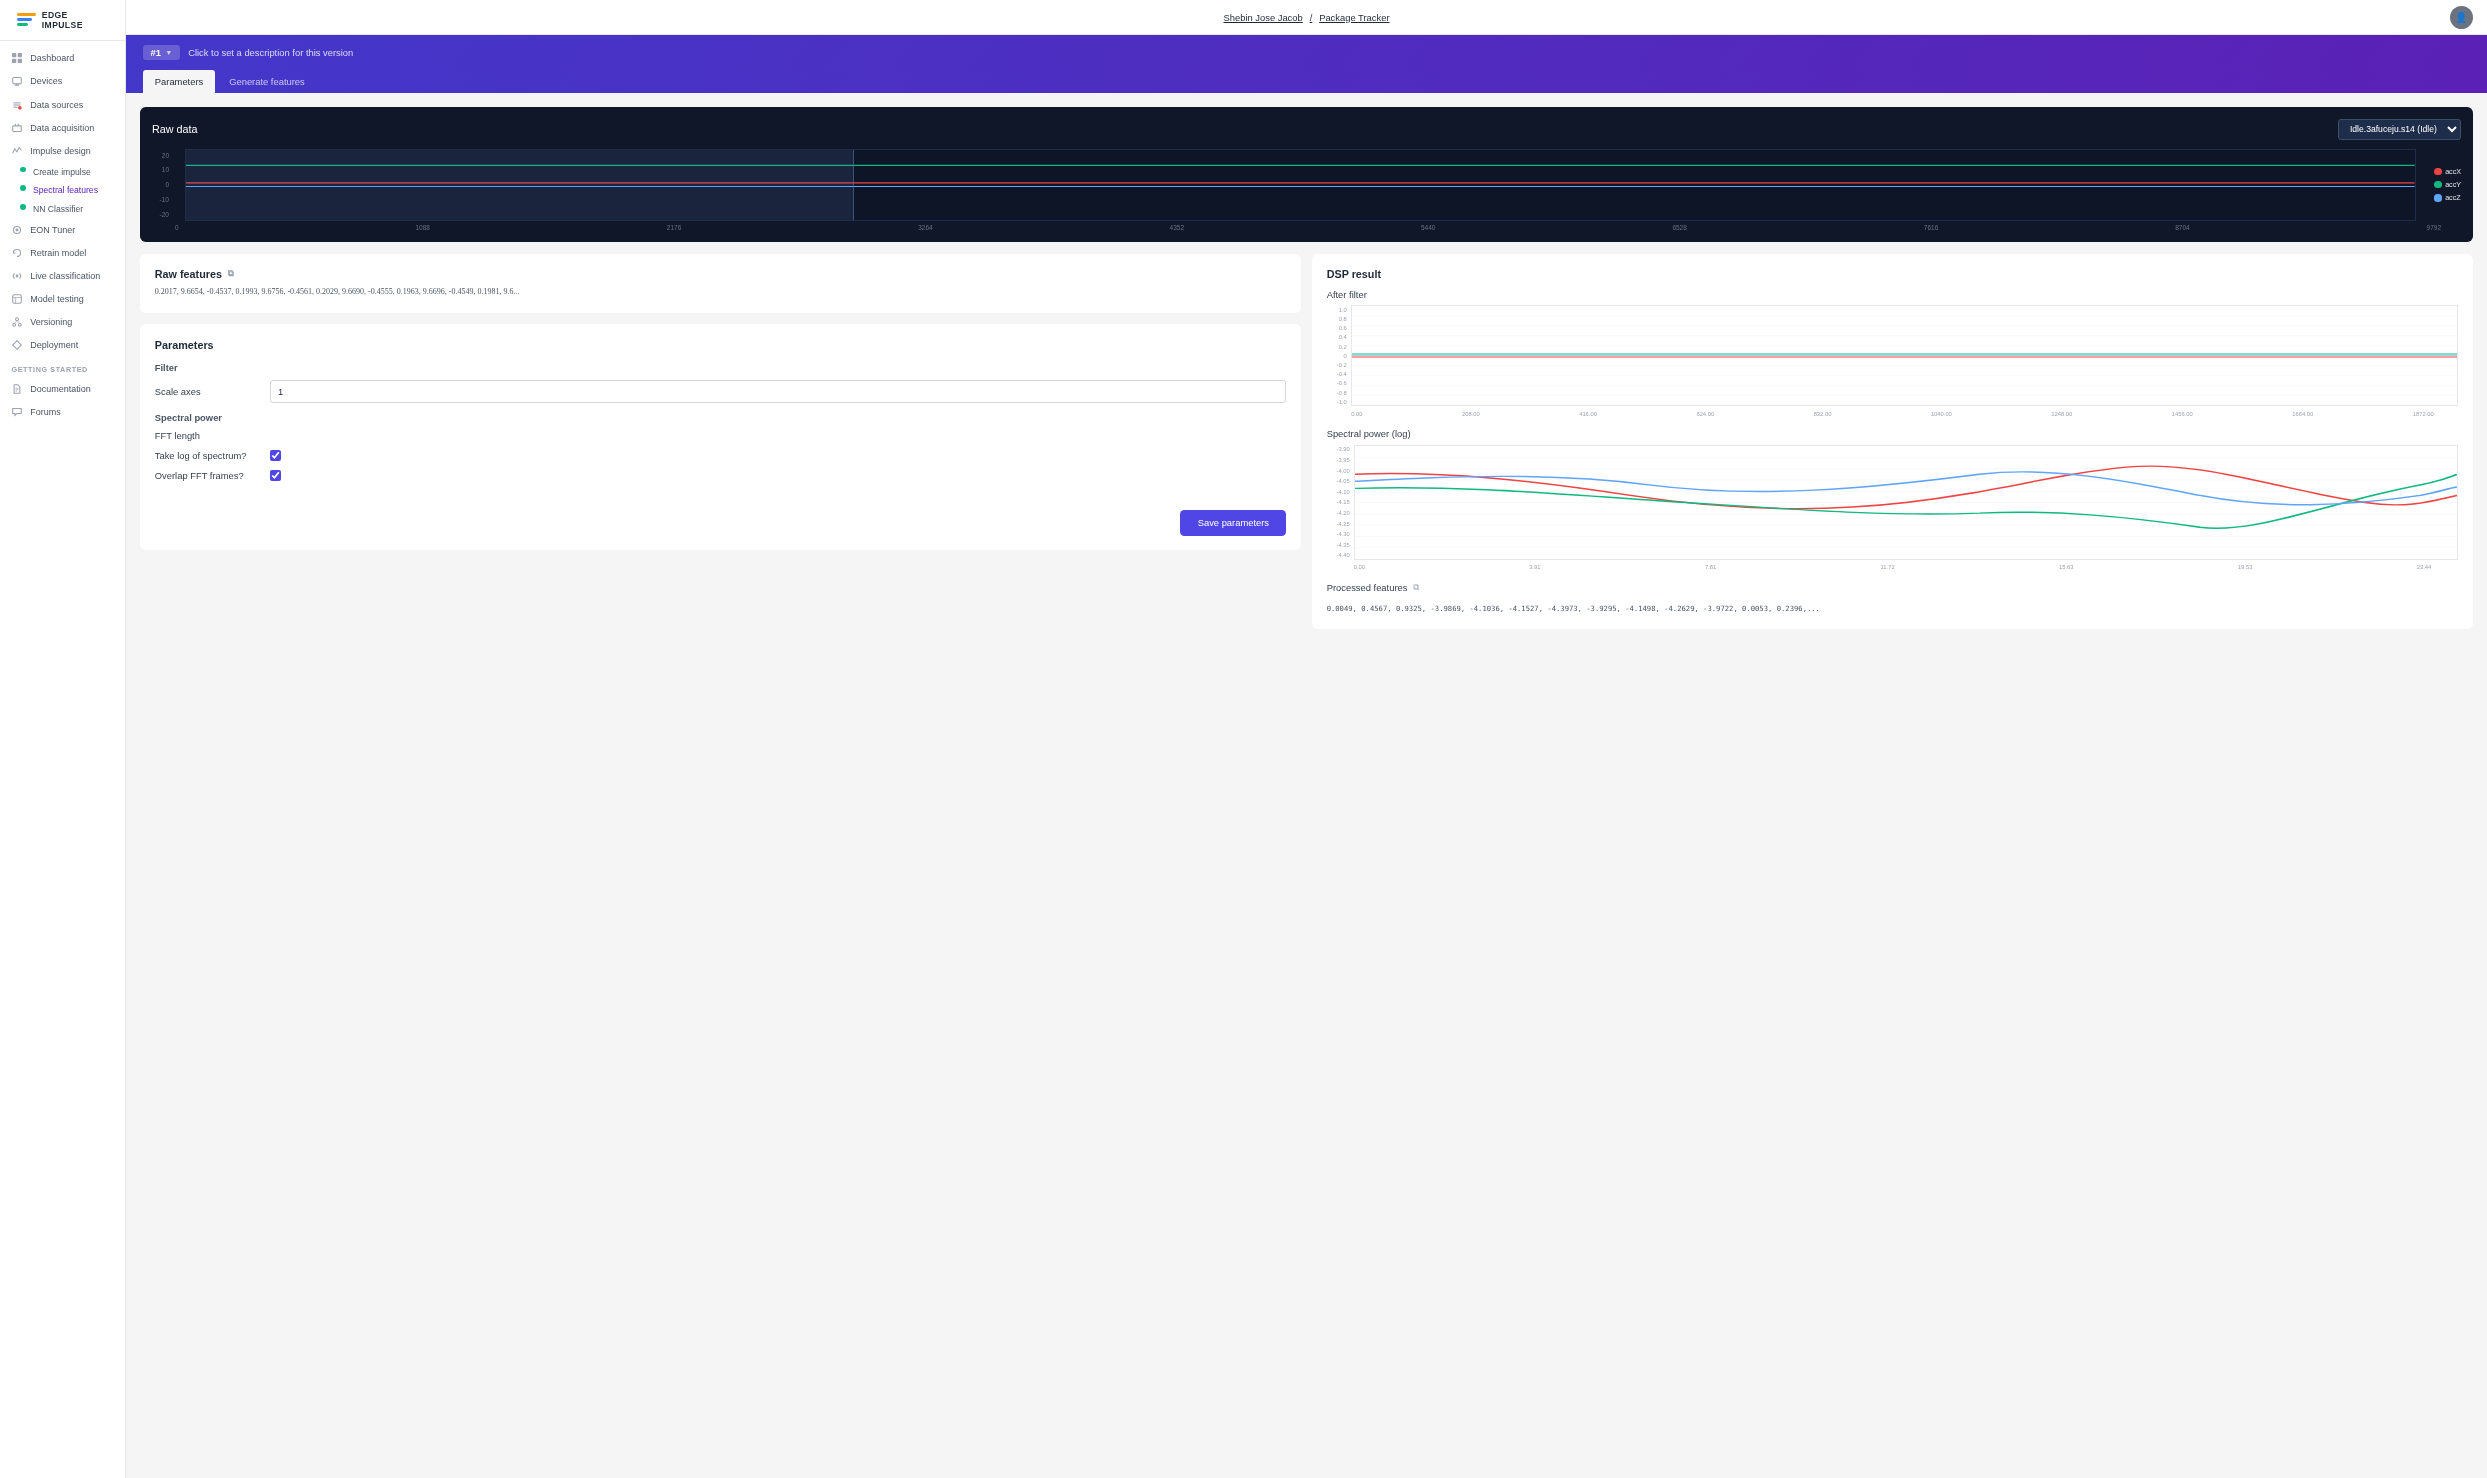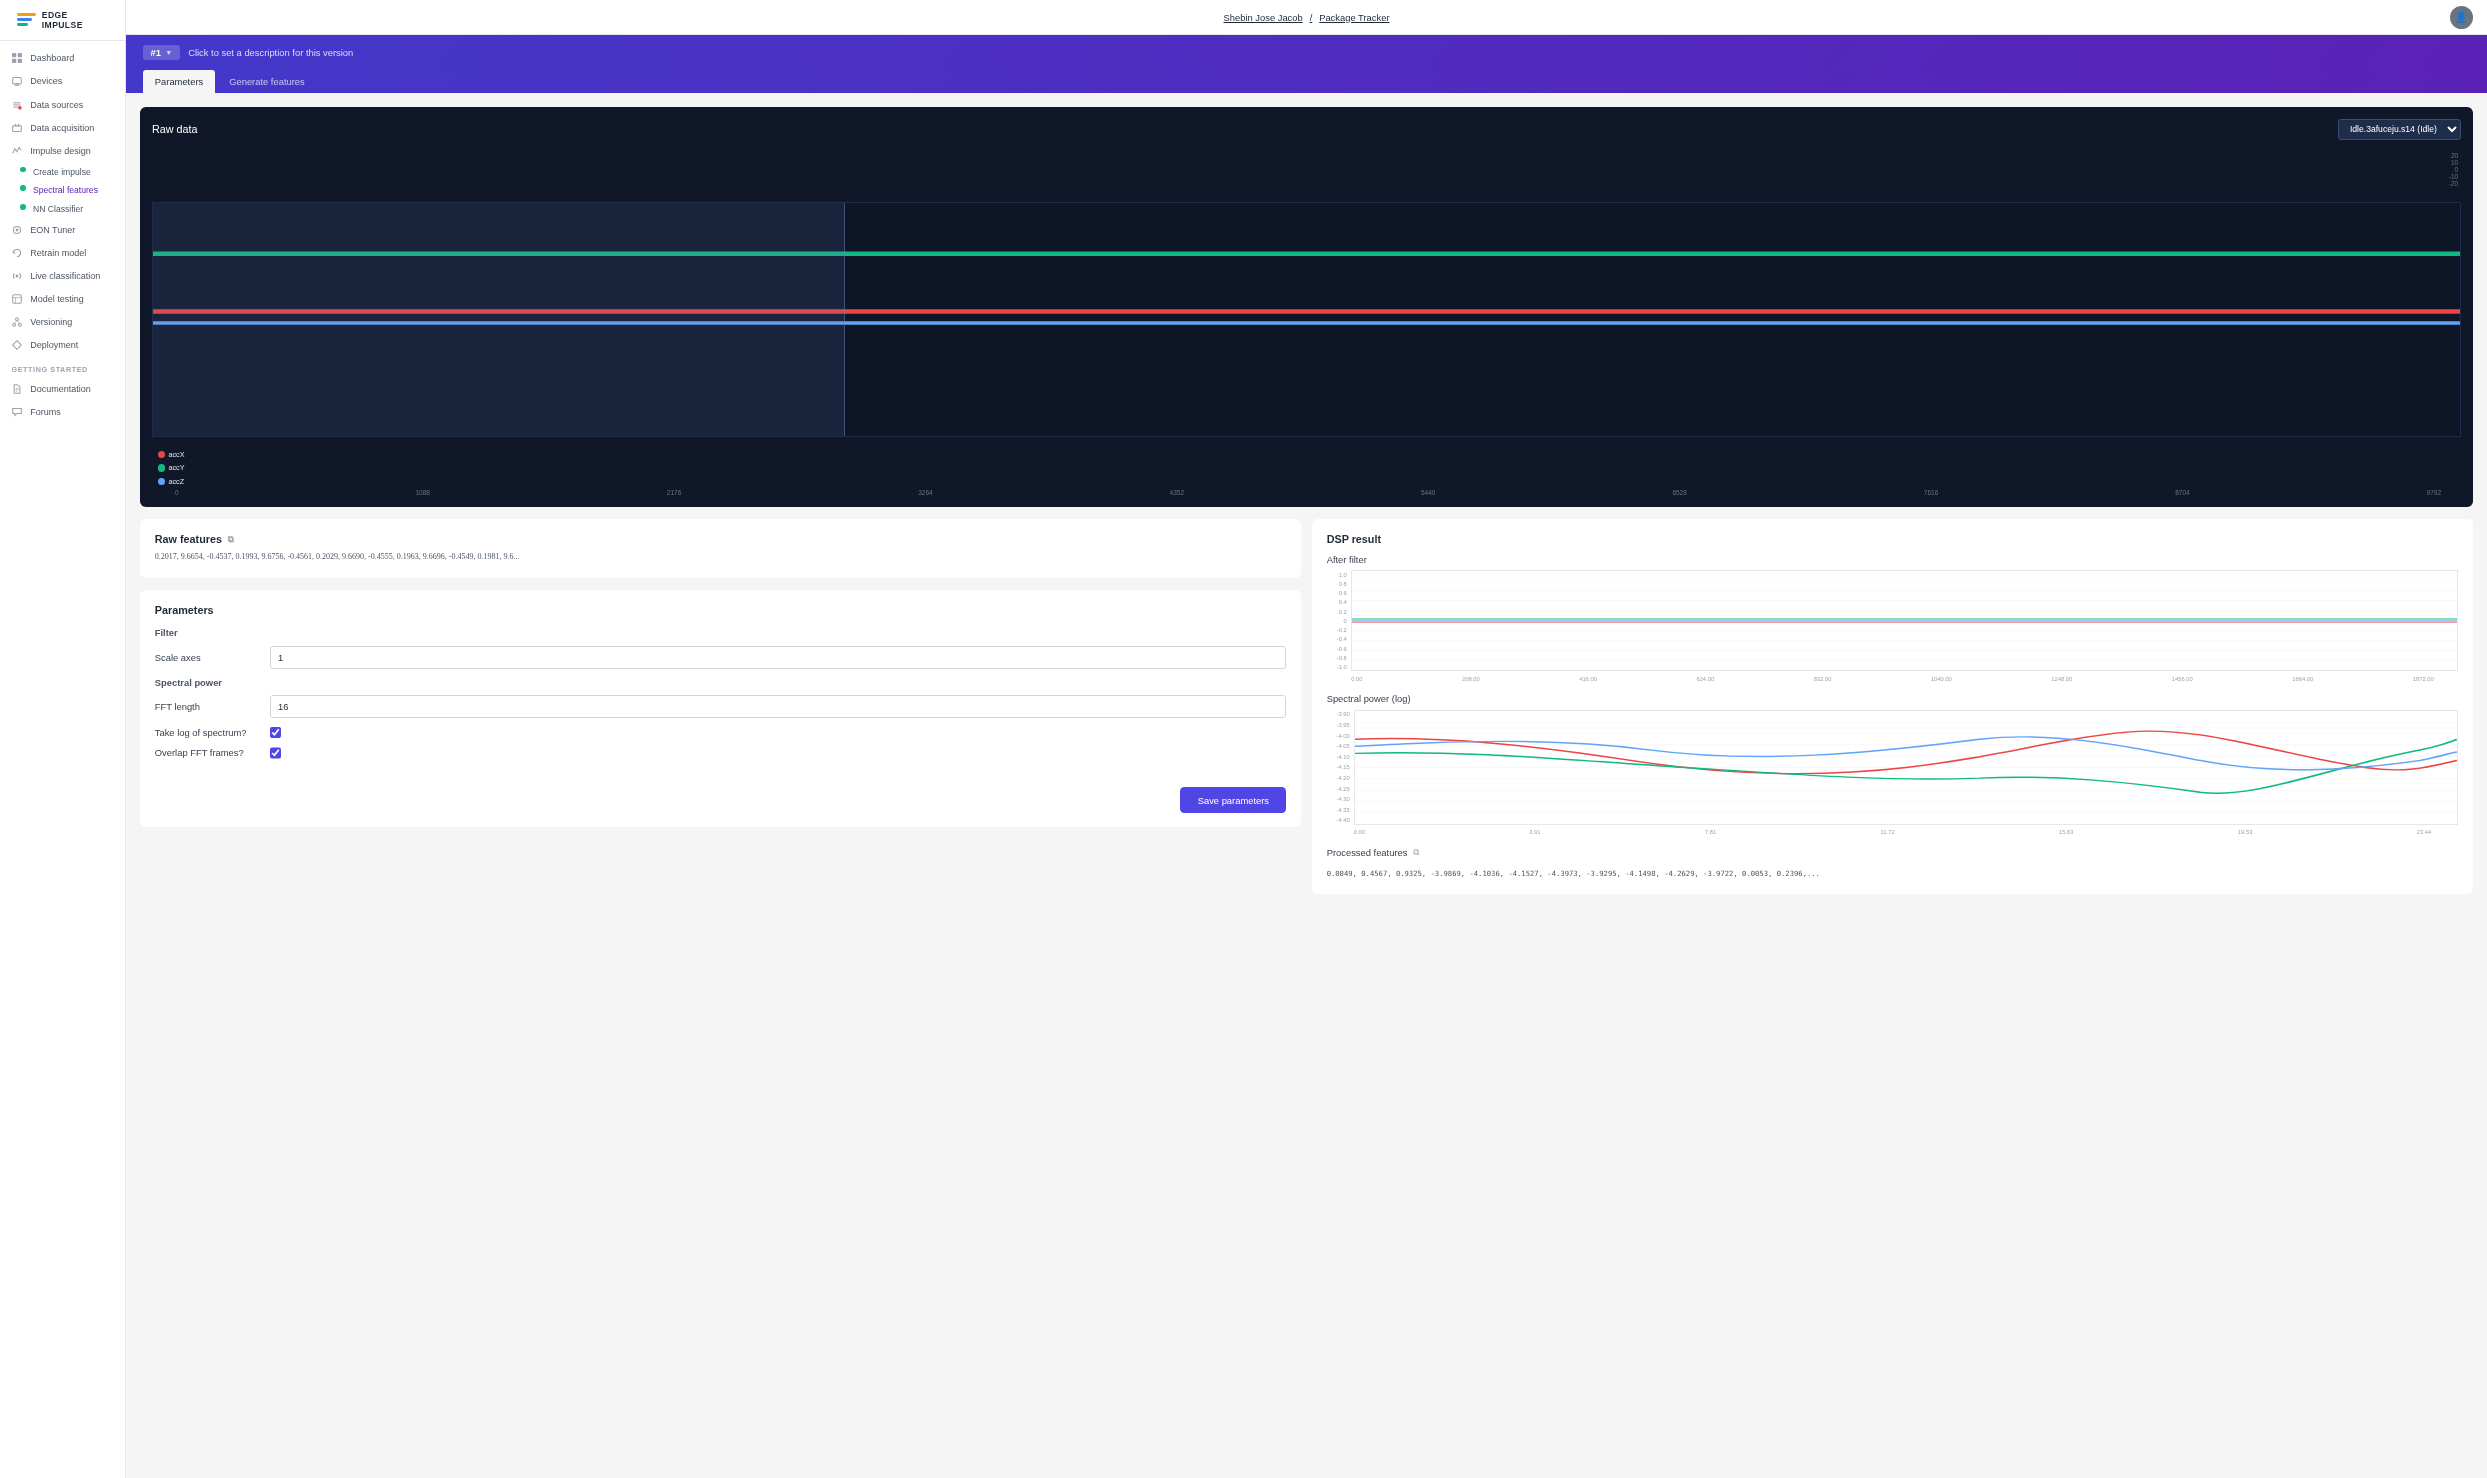--- a/index.html
+++ b/index.html
@@ -289,21 +289,21 @@
     <div class="page-body">
 
       <div class="chart-card">
         <div class="chart-header">
           <span class="chart-title">Raw data</span>
           <select class="chart-select">
             <option>Idle.3afuceju.s14 (Idle)</option>
           </select>
         </div>
 
-        <div style="display:flex; gap:13px;flex-direction:column;">
+        <div style="display:flex; gap:13px;">
           <div style="display:flex;flex-direction:column;justify-content:space-between;padding:2.9px 2.9px;color:#6b7280;font-size:6.5px;text-align:right;min-width:20px;">
             <span>20</span>
               <span>10</span>
               <span>0</span>
               <span>-10</span>
               <span>-20</span>
           </div>
           <div style="flex:1;position:relative;height:72px;background:#0d1527;border:0.7px solid #1e2d4a;overflow:hidden;">
             
             <div style="position:absolute;left:0;top:0;width:30%;height:100%;background:rgba(100,130,180,0.15);border-right:0.7px solid rgba(100,130,180,0.5);"></div>
@@ -367,21 +367,20 @@
             <div class="form-row">
               <span class="form-label">Scale axes</span>
               <input class="form-input" type="text" value="1" style="">
             </div>
 
 
             <div class="subsection">Spectral power</div>
 
             <div class="form-row">
               <span class="form-label">FFT length</span>
-              <input class="form-input" type="text" value="16" style="">
             </div>
 
             <div class="form-row">
               <span class="form-label">Take log of spectrum?</span>
               <input class="form-check" type="checkbox" checked="" style="">
             </div>
 
             <div class="form-row">
               <span class="form-label">Overlap FFT frames?</span>
               <input class="form-check" type="checkbox" checked="" style="">

